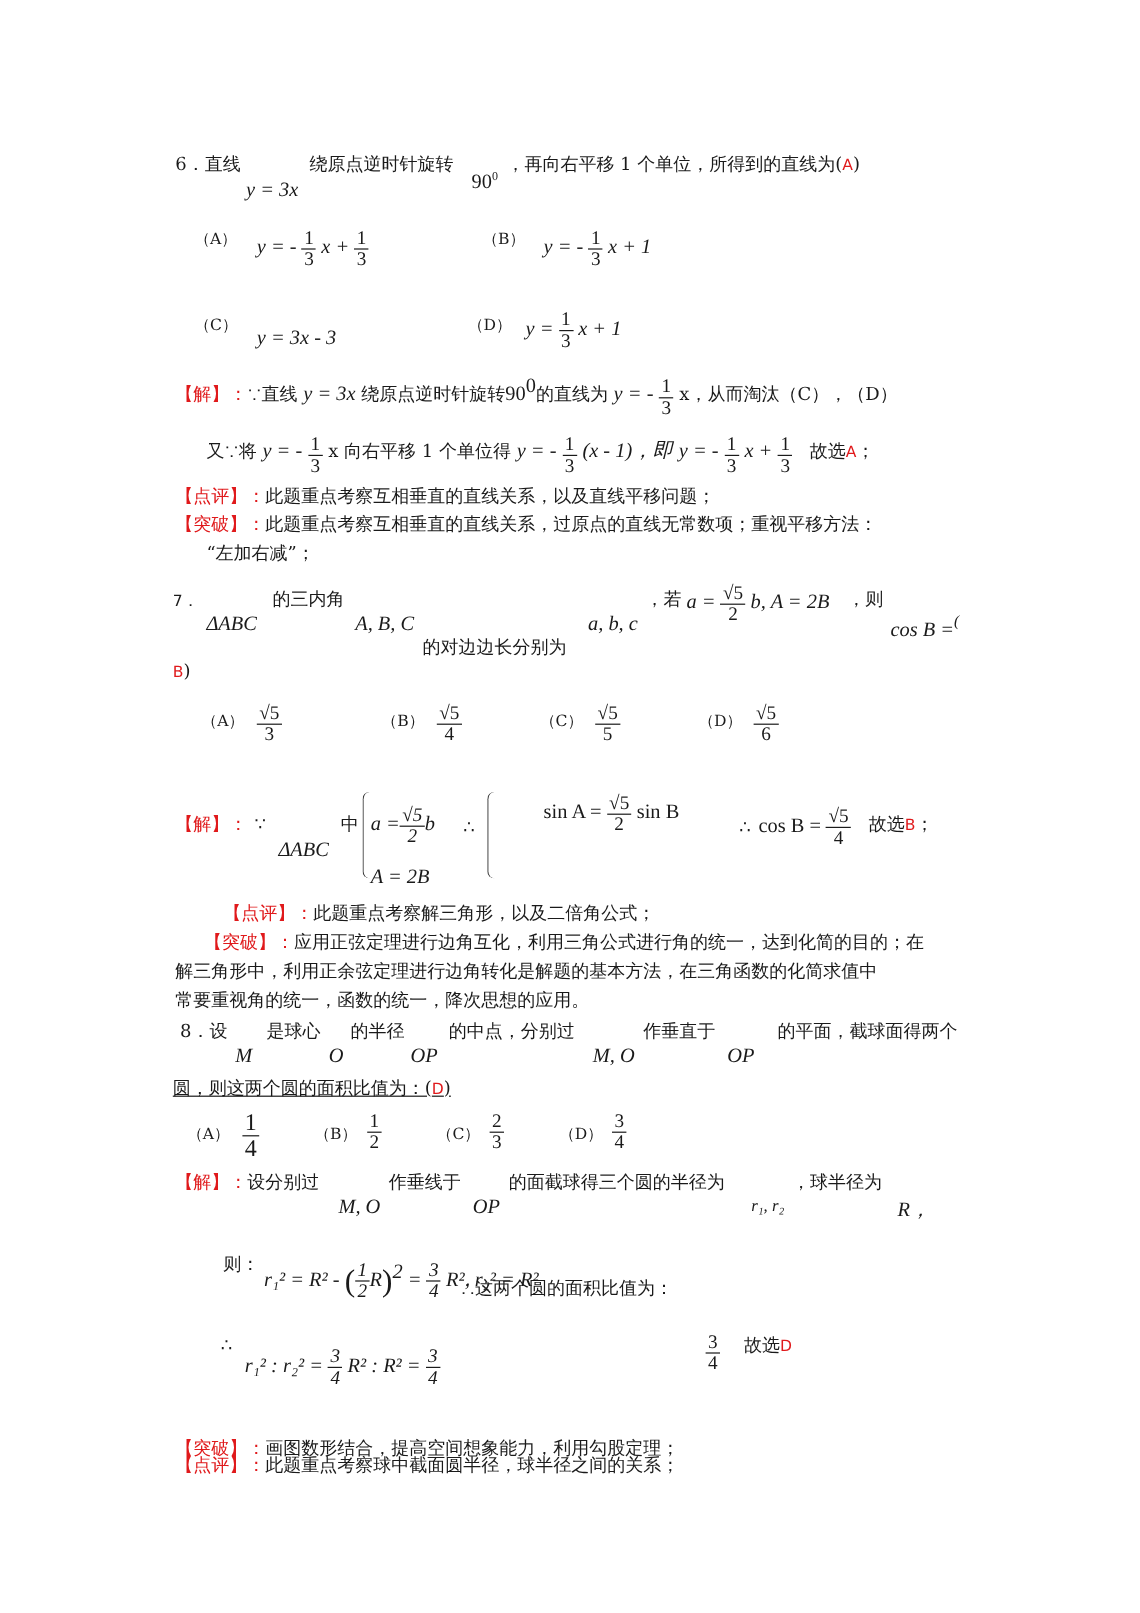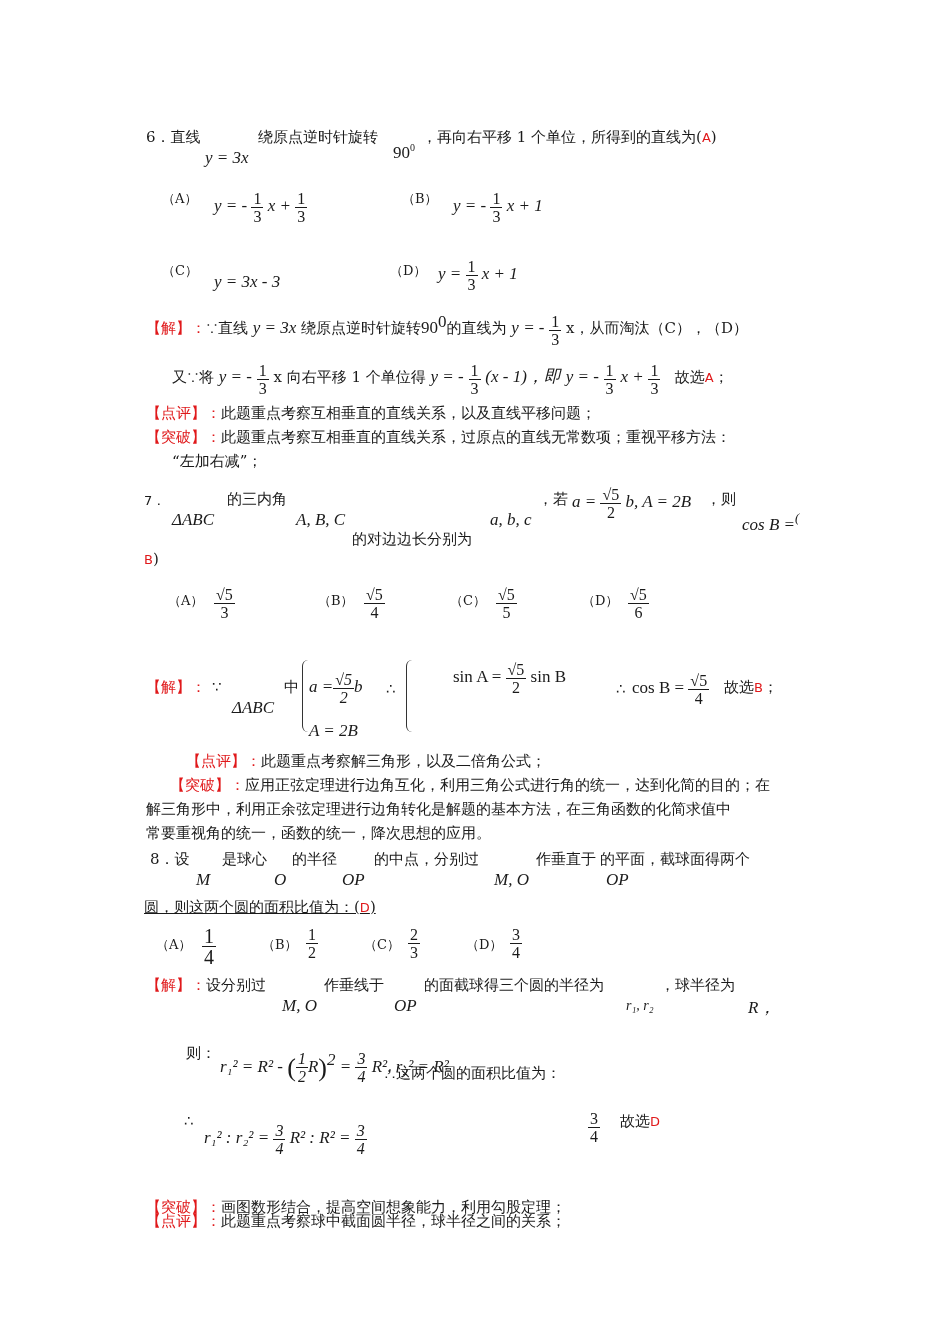--- a/index.html
+++ b/index.html
@@ -149,21 +149,21 @@
   <div class="abs" style="left:150px;top:850px;"><span>8．</span><span>设</span></div>
   <div class="abs m" style="left:196px;top:860px;">M</div>
   <div class="abs" style="left:222px;top:850px;text-align:right;">是球心</div>
   <div class="abs m" style="left:274px;top:860px;">O</div>
   <div class="abs" style="left:292px;top:850px;">的半径</div>
   <div class="abs m" style="left:342px;top:860px;">OP</div>
   <div class="abs" style="left:374px;top:850px;">的中点，分别过</div>
   <div class="abs m" style="left:494px;top:860px;">M, O</div>
   <div class="abs" style="left:536px;top:850px;">作垂直于</div>
   <div class="abs m" style="left:606px;top:860px;">OP</div>
-  <div class="abs" style="left:600px;top:850px;font-family:Liberation Serif, serif;">的平面，截球面得两个</div>
+  <div class="abs" style="left:648px;top:850px;font-family:Liberation Serif, serif;">的平面，截球面得两个</div>
   <div class="abs" style="left:144px;top:898px;text-decoration:underline;"><span>圆，则这两个圆的面积比值为：(</span><span class="ans">D</span><span>)</span></div>
 
   <div class="abs" style="left:156px;top:936px;font-size:13px;">（A）</div>
   <div class="abs" style="left:202px;top:926px;"><span class="frac" style="font-size:20px;line-height:20px;"><span class="n">1</span><span class="d">4</span></span></div>
   <div class="abs" style="left:262px;top:936px;font-size:13px;">（B）</div>
   <div class="abs" style="left:306px;top:926px;"><span class="frac"><span class="n">1</span><span class="d">2</span></span></div>
   <div class="abs" style="left:364px;top:936px;font-size:13px;">（C）</div>
   <div class="abs" style="left:408px;top:926px;"><span class="frac"><span class="n">2</span><span class="d">3</span></span></div>
   <div class="abs" style="left:466px;top:936px;font-size:13px;">（D）</div>
   <div class="abs" style="left:510px;top:926px;"><span class="frac"><span class="n">3</span><span class="d">4</span></span></div>

